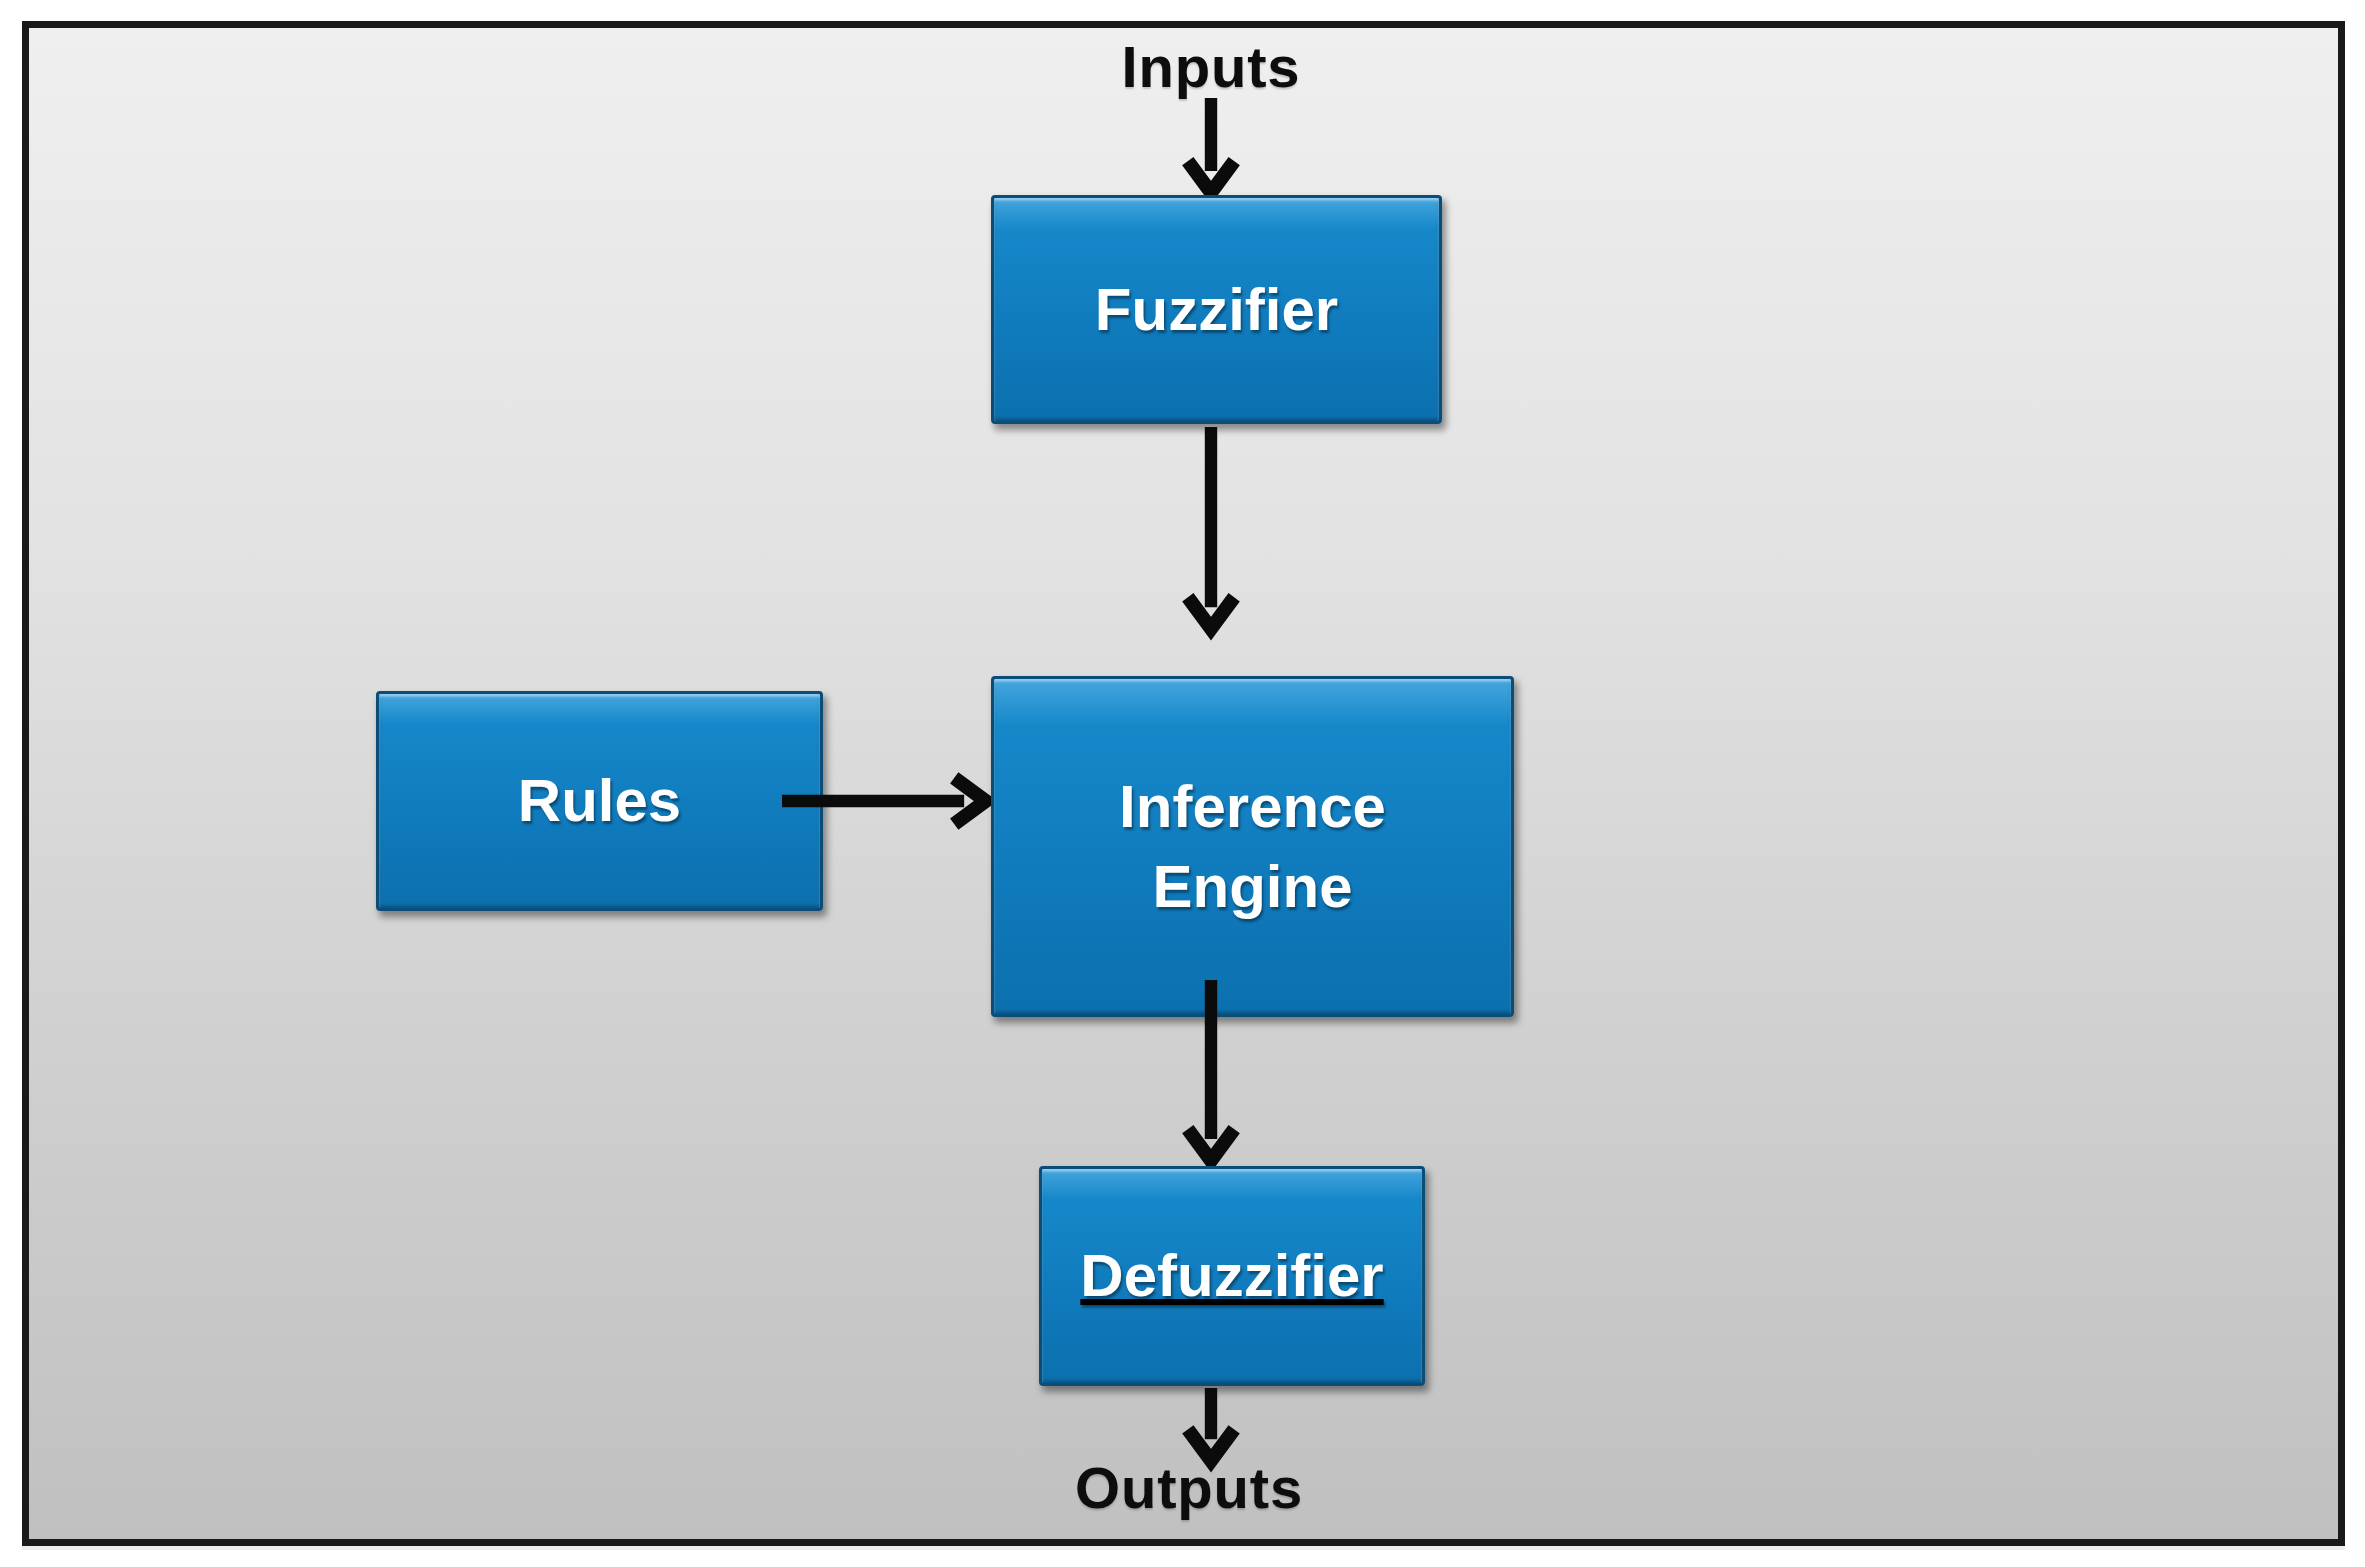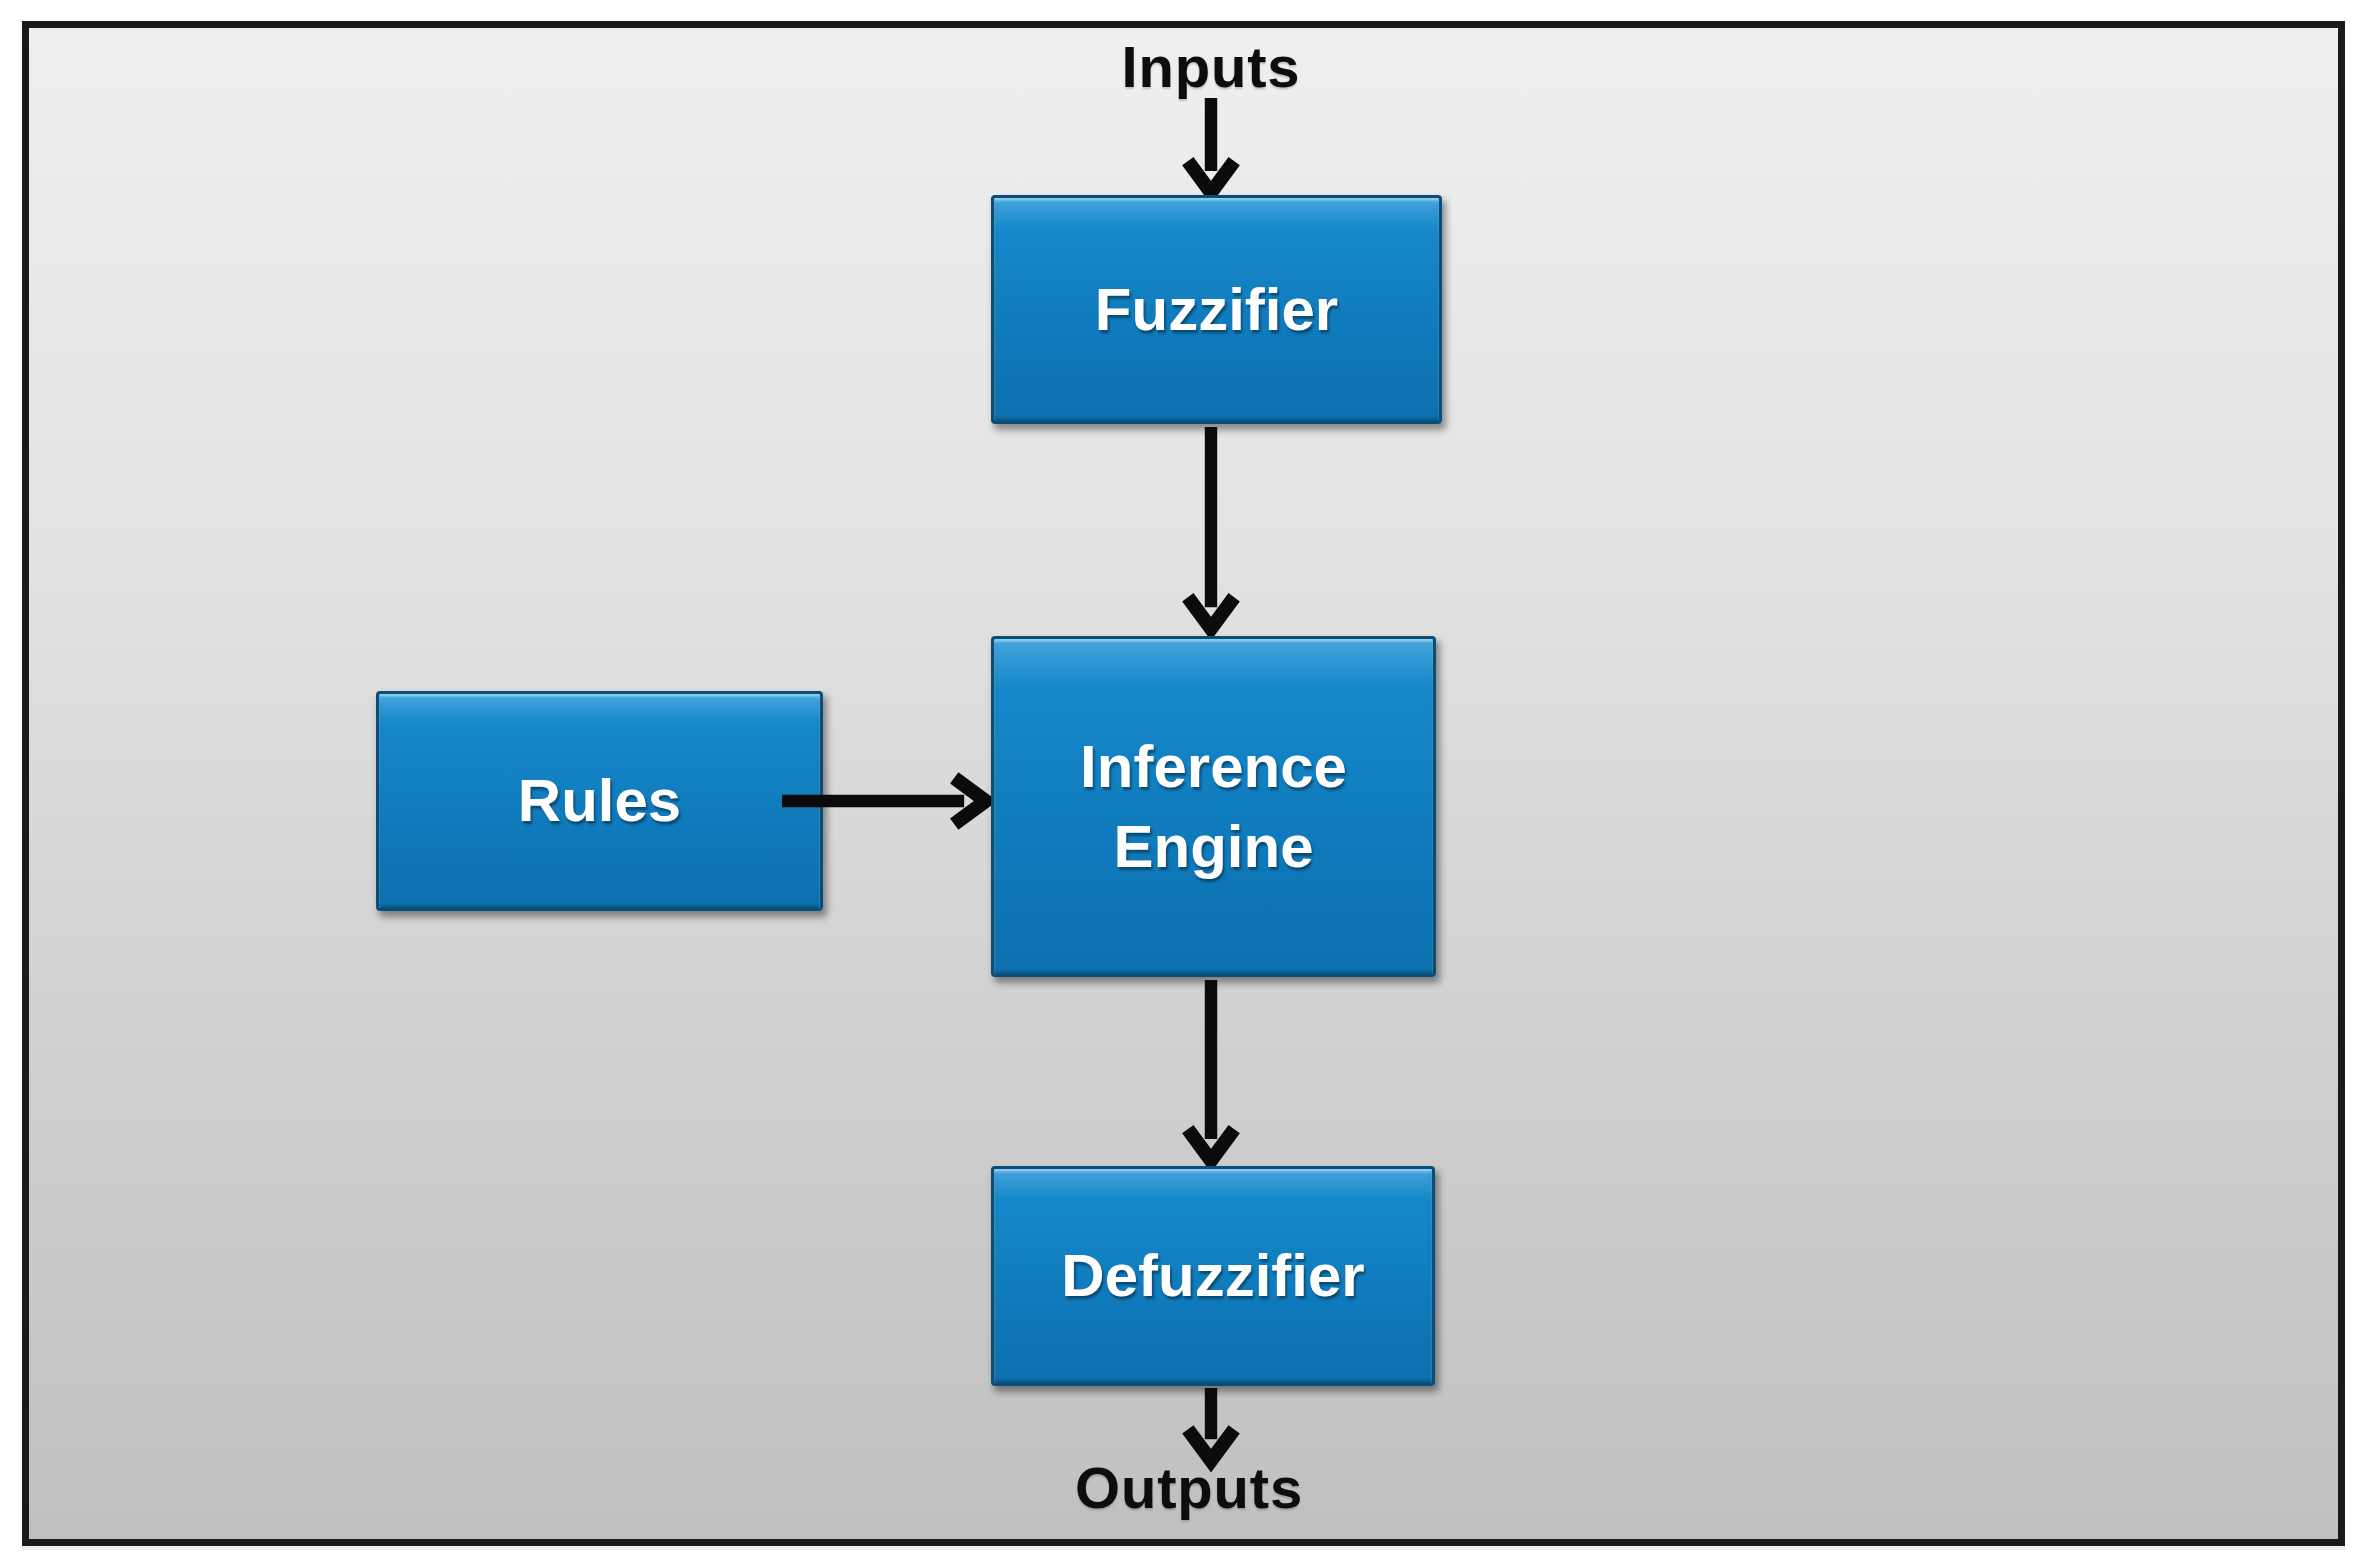--- a/index.html
+++ b/index.html
@@ -72,32 +72,32 @@
     <div class="label">Rules</div>
   </div>
 
   <div class="arrow" style="left:782px;top:743px;">
     <svg width="207" height="116" viewBox="0 0 250 140">
       <line x1="0" y1="70" x2="220" y2="70" stroke="currentColor" stroke-width="15"></line>
       <path d="M 208 42 L 246 70 L 208 98" fill="none" stroke="currentColor" stroke-width="17"></path>
     </svg>
   </div>
 
-  <div class="node node-inference" style="left:991px;top:636px;width:445px;height:341px;justify-content:center;">
+  <div class="node node-inference" style="left:991px;top:676px;width:523px;height:341px;justify-content:center;">
     <div class="label">Inference Engine</div>
   </div>
 
   <div class="arrow" style="left:1153px;top:980px;">
     <svg width="116" height="184" viewBox="0 0 140 222">
       <line x1="70" y1="0" x2="70" y2="192" stroke="currentColor" stroke-width="15"></line>
       <path d="M 42 180 L 70 218 L 98 180" fill="none" stroke="currentColor" stroke-width="17"></path>
     </svg>
   </div>
 
-  <div class="node" style="left:991px;top:1166px;width:444px;height:220px;">
+  <div class="node" style="left:1039px;top:1166px;width:386px;height:220px;text-decoration:underline;">
     <div class="label">Defuzzifier</div>
   </div>
 
   <div class="arrow" style="left:1153px;top:1388px;">
     <svg width="116" height="76" viewBox="0 0 140 92">
       <line x1="70" y1="0" x2="70" y2="62" stroke="currentColor" stroke-width="15"></line>
       <path d="M 42 50 L 70 88 L 98 50" fill="none" stroke="currentColor" stroke-width="17"></path>
     </svg>
   </div>
 

